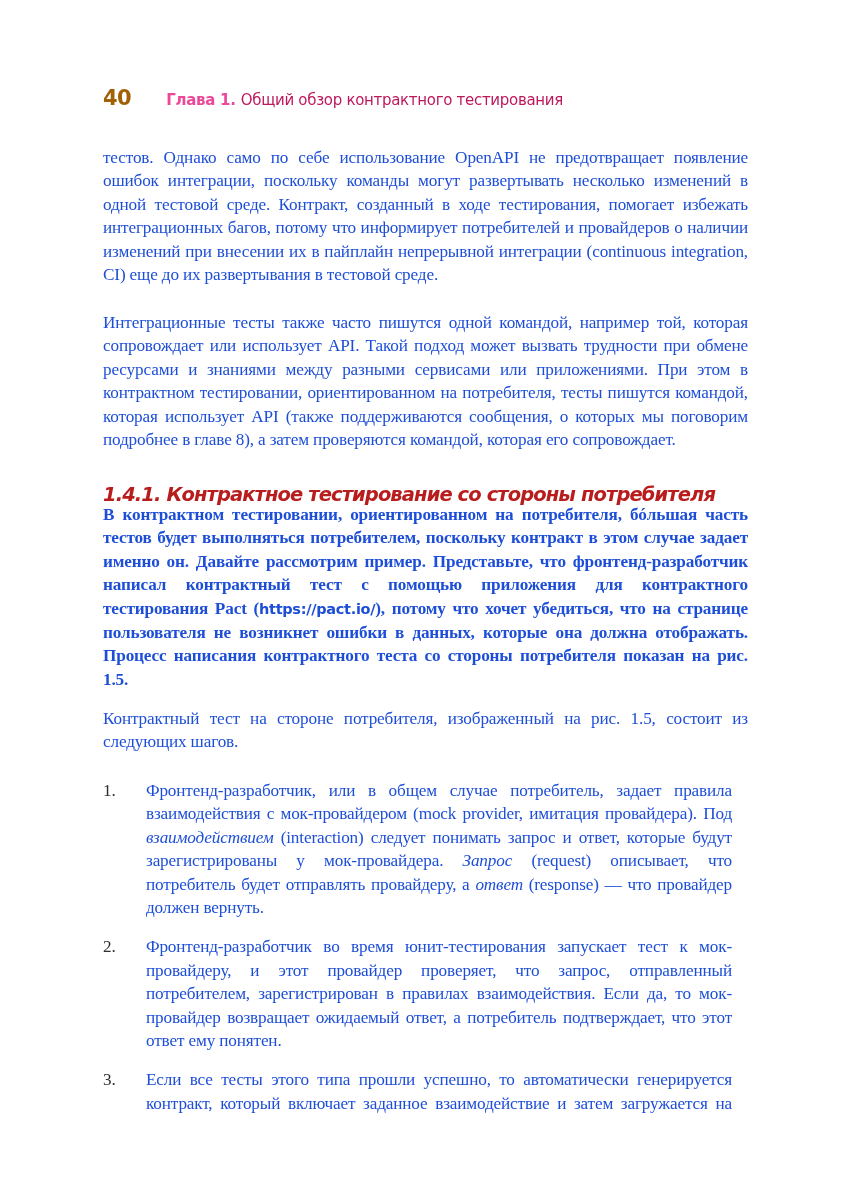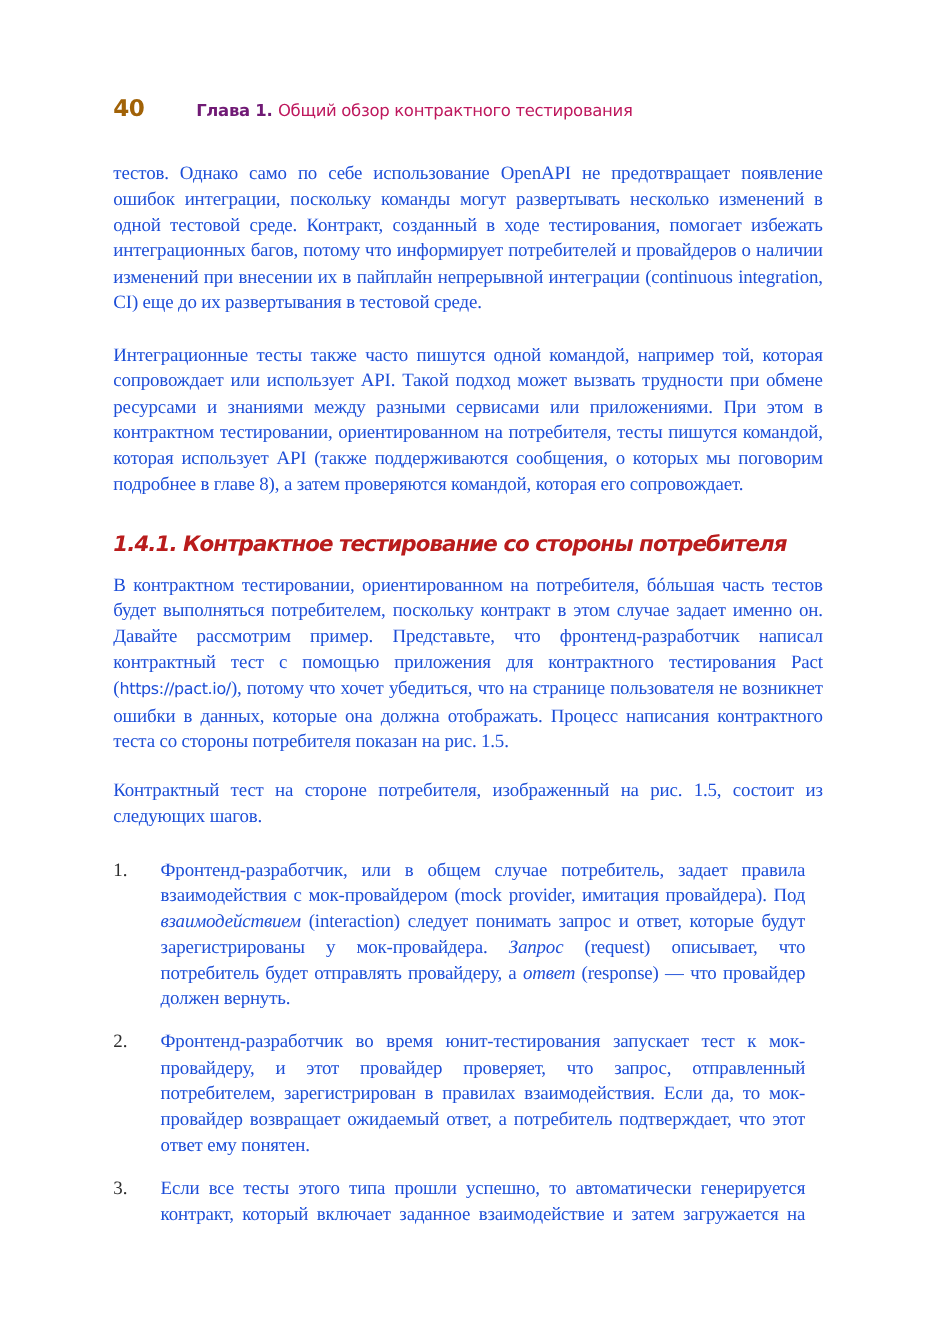--- a/index.html
+++ b/index.html
@@ -1,30 +1,30 @@
 <!DOCTYPE html>
 <html><head>
   <meta charset="utf-8">
   <style>
     html, body { margin: 0; padding: 0; background: #ffffff; }
     body { width: 849px; height: 1200px; position: relative; overflow: hidden; }
     .page { position: absolute; left: 103px; top: 0; width: 645px; }
     .running-head { position: absolute; top: 86px; left: 0; white-space: nowrap;
       font-family: "DejaVu Sans", sans-serif; }
     .page-number { font-size: 21px; font-weight: bold; color: #a16207; letter-spacing: -0.5px; }
-    .chapter-label { margin-left: 42px; font-size: 15px; font-weight: bold; color: #701a75; letter-spacing: -0.3px; }
+    .chapter-label { margin-left: 30px; font-size: 15px; font-weight: bold; color: #ec4899; letter-spacing: -0.3px; }
     .chapter-title { font-size: 15px; color: #be185d; letter-spacing: -0.3px; }
     .body-text { font-family: "Liberation Serif", serif; font-size: 17.2px; line-height: 23.4px;
       color: #1d4ed8; text-align: justify; margin: 0; hyphens: manual; letter-spacing: -0.15px; }
     .p1 { position: absolute; top: 146px; left: 0; width: 645px; }
     .p2 { position: absolute; top: 311px; left: 0; width: 645px; }
     .section-heading { position: absolute; top: 483px; left: 0; width: 660px;
       font-family: "DejaVu Sans", sans-serif; font-weight: bold; font-style: italic;
       font-size: 19.5px; color: #b91c1c; letter-spacing: -0.9px; margin: 0; white-space: nowrap; }
-    .p3 { position: absolute; top: 520px; left: 0; width: 645px; }
+    .p3 { position: absolute; top: 503px; left: 0; width: 645px; font-weight: bold; }
     .p4 { position: absolute; top: 707px; left: 0; width: 645px; }
     .url { font-family: "DejaVu Sans", sans-serif; font-size: 14.5px; letter-spacing: -0.3px; }
     .steps { position: absolute; top: 763px; left: 0; width: 645px; margin: 0; padding: 0; list-style: none; }
     .step { position: relative; padding-left: 27px; margin-bottom: 9px; }
     .step-num { position: absolute; left: 0; top: 0; font-family: "Liberation Serif", serif;
       font-size: 17.2px; line-height: 23.4px; color: #2e2e2e; }
     .step .body-text { margin: 16px; }
     em { font-style: italic; }
   </style>
 </head>

